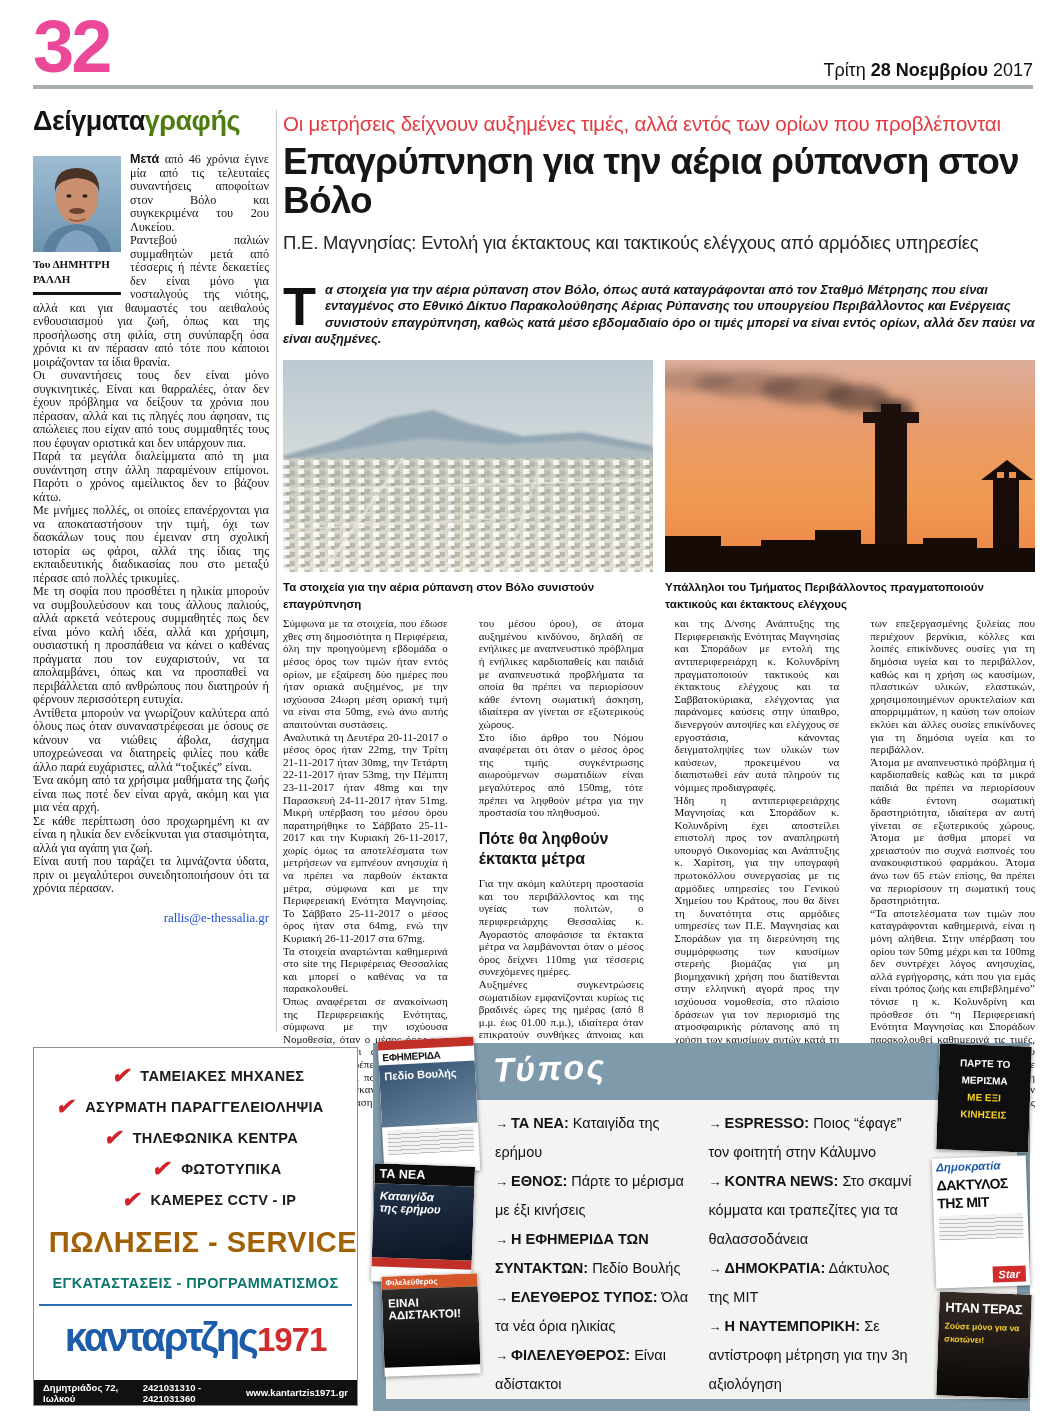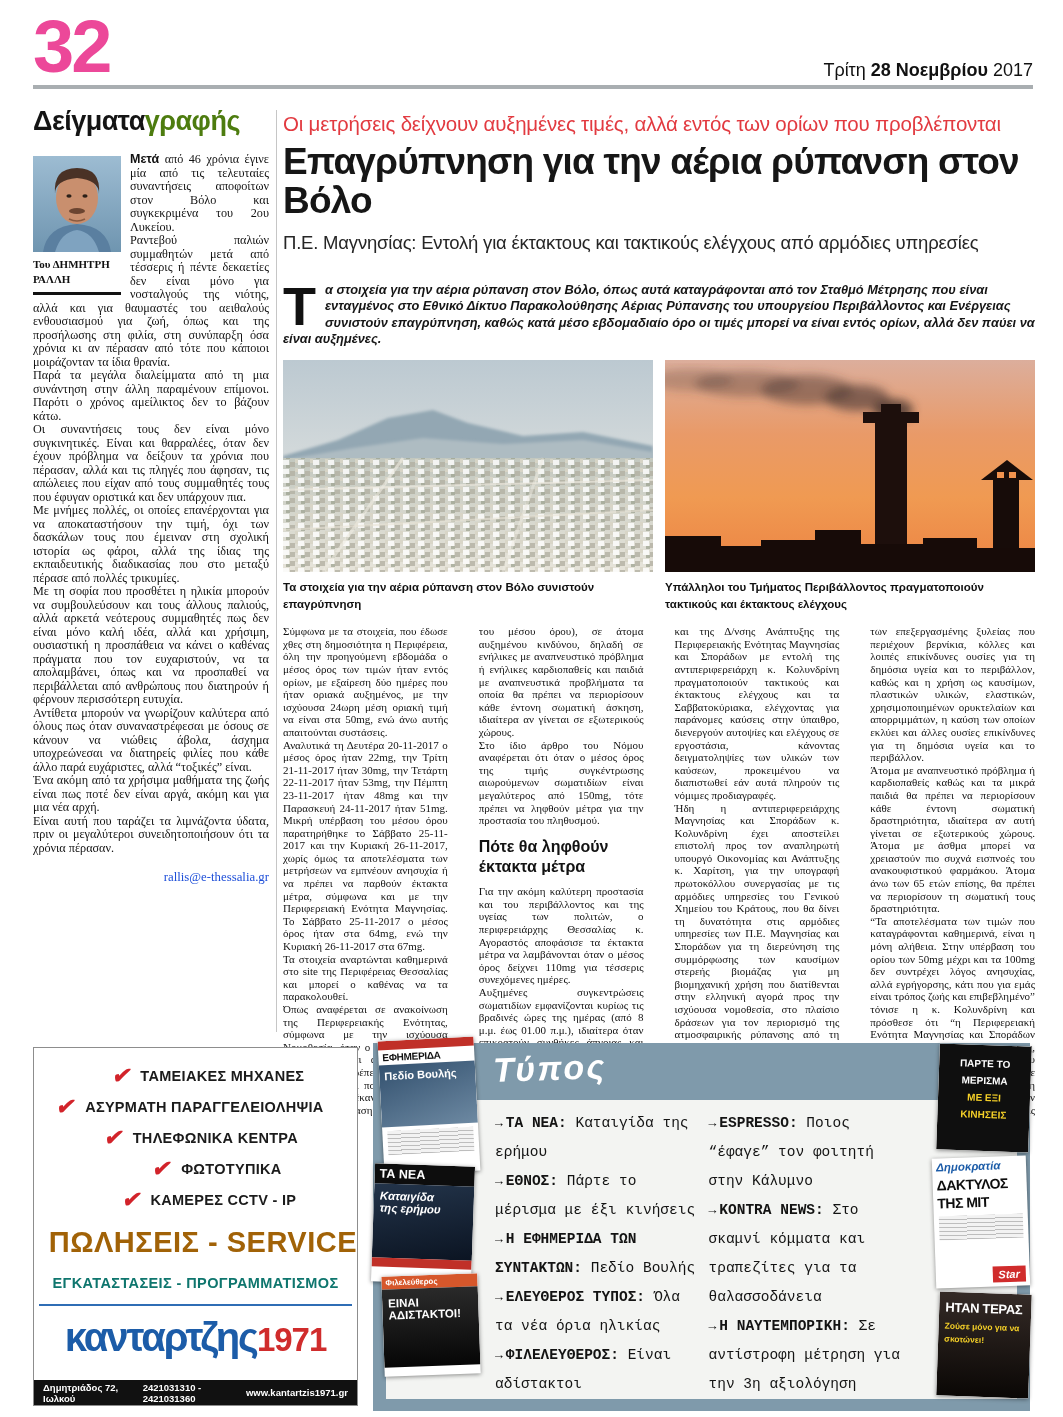--- a/index.html
+++ b/index.html
@@ -30,21 +30,21 @@
   .main { position:absolute; left:283px; top:106px; width:752px; }
   .kicker { color:#e23a40; font-size:20.5px; font-weight:400; margin:6px 0 7px; letter-spacing:-0.2px; }
   .headline { font-size:37px; font-weight:700; color:#161616; letter-spacing:-0.8px; line-height:1.05; margin-bottom:11px; }
   .subheadline { font-size:18.5px; font-weight:400; color:#262626; letter-spacing:-0.2px; margin-bottom:28px; }
   .lead { font-style:italic; font-weight:700; font-size:12.8px; line-height:16.5px; color:#161616; }
   .dropcap { float:left; font-style:normal; font-weight:800; font-size:54px; line-height:42px; margin:3px 9px 0 0; color:#111; }
   .figs { display:flex; gap:12px; margin-top:12px; }
   .fig { width:370px; }
   .photo-box { width:370px; height:212px; overflow:hidden; background:#ccc; }
   .caption { margin-top:7px; font-size:11.5px; font-weight:700; line-height:1.5; color:#111; }
-  .body-cols { display:flex; gap:31px; margin-top:12px; height:492px; overflow:hidden; }
+  .body-cols { display:flex; gap:31px; margin-top:4px; height:492px; overflow:hidden; }
   .bcol { flex:1; font-family:"Liberation Serif", serif; font-size:11px; line-height:12.6px; text-align:justify; color:#121212; }
   .bcol p { margin:0; }
   .bcol .subhead { font-family:"Liberation Sans", sans-serif; font-size:16px; font-weight:700; line-height:1.3; margin:10px 0 7px; text-align:left; }
 
   
   .ad { position:absolute; left:33px; top:1047px; width:325px; height:359px; border:1px solid #8d8d8d; background:#fff; }
   .ad-list { padding-top:17px; }
   .ad-row { display:flex; align-items:center; justify-content:center; gap:9px; margin-bottom:9px; font-weight:700; font-size:14.5px; letter-spacing:0.3px; color:#1b1b1b; }
   .check { color:#d2232a; font-size:22px; font-weight:900; line-height:1; transform:skewX(-12deg); }
   .ad-sales { text-align:right; font-size:29px; font-weight:800; letter-spacing:0.5px; color:#a16207; margin-top:15px; }
@@ -52,21 +52,21 @@
   .ad-rule { height:2px; background:#2f6db5; margin:13px 5px 0; }
   .ad-logo { text-align:center; margin-top:9px; white-space:nowrap; }
   .ad-logo .brand { color:#1c5ca8; font-size:40px; font-weight:800; letter-spacing:-2px; }
   .ad-logo .year { color:#d02c2c; font-size:33px; font-weight:800; letter-spacing:-1px; }
   .ad-footer { position:absolute; left:0; right:0; bottom:0; height:25px; background:#111; color:#fff; display:flex; align-items:center; justify-content:space-between; padding:0 9px; font-size:9.5px; font-weight:600; }
 
   
   .typos { position:absolute; left:373px; top:1043px; width:657px; height:368px; background:#7f9aab; }
   .typos-panel { position:absolute; left:13px; top:57px; right:13px; bottom:12px; background:#f3f4f2; }
   .typos-title { position:absolute; left:120px; top:6px; color:#fff; font-size:34px; font-weight:700; font-style:italic; letter-spacing:2px; transform:rotate(-2deg); }
-  .typos-cols { position:absolute; left:122px; top:66px; right:116px; bottom:16px; display:flex; gap:8px; overflow:hidden;font-family:Liberation Mono, monospace; }
+  .typos-cols { position:absolute; left:122px; top:66px; right:116px; bottom:16px; display:flex; gap:8px; overflow:hidden; }
   .typos-col { flex:1; font-size:14.5px; line-height:29px; color:#131313; }
   .typ-item { margin:0; }
   .typ-arrow { font-weight:700; font-size:13px; margin-right:3px; color:#111; }
   .typ-item b { font-weight:700; }
 
   .cover { position:absolute; background:#fff; box-shadow:0 1px 4px rgba(0,0,0,.45); overflow:hidden; }
   .cover .strip { height:9px; background:#c03028; }
   .cover .masthead { font-size:10px; font-weight:800; color:#111; padding:2px 4px; letter-spacing:-0.3px; }
   .cover .photo-blue { height:62px; background:linear-gradient(160deg,#33516f,#6d89a2); color:#fff; font-weight:700; font-size:11px; padding:5px 5px; }
   .cover .lines { height:24px; background:repeating-linear-gradient(#f2f2f2 0 3px,#bdbdbd 3px 4px); margin:4px 5px; }
@@ -118,26 +118,27 @@
           <ellipse cx="44" cy="55" rx="8" ry="3" fill="#6b4430"></ellipse>
           <path d="M36 63 Q44 67 52 63" stroke="#8a5a40" stroke-width="1.6" fill="none"></path>
         </svg>
         <div class="byline">
           <div>Του ΔΗΜΗΤΡΗ</div>
           <div>ΡΑΛΛΗ</div>
         </div>
       </div>
       <p><span class="leadword">Μετά</span><span> από 46 χρόνια έγινε μία από τις τελευταίες συναντήσεις αποφοίτων στον Βόλο και συγκεκριμένα του 2ου Λυκείου.</span></p>
       <p>Ραντεβού παλιών συμμαθητών μετά από τέσσερις ή πέντε δεκαετίες δεν είναι μόνο για νοσταλγούς της νιότης, αλλά και για θαυμαστές του αειθαλούς ενθουσιασμού για ζωή, όπως και της προσήλωσης στη φιλία, στη συνύπαρξη όσα χρόνια κι αν πέρασαν από τότε που κάποιοι μοιράζονταν τα ίδια θρανία.</p>
+      <p>Οι συναντήσεις τους δεν είναι μόνο συγκινητικές. Είναι και θαρραλέες, όταν δεν έχουν πρόβλημα να δείξουν τα χρόνια που πέρασαν, αλλά και τις πληγές που άφησαν, τις απώλειες που είχαν από τους συμμαθητές τους που έφυγαν οριστικά και δεν υπάρχουν πια.</p>
       <p>Παρά τα μεγάλα διαλείμματα από τη μια συνάντηση στην άλλη παραμένουν επίμονοι. Παρότι ο χρόνος αμείλικτος δεν το βάζουν κάτω.</p>
-      <p>Οι συναντήσεις τους δεν είναι μόνο συγκινητικές. Είναι και θαρραλέες, όταν δεν έχουν πρόβλημα να δείξουν τα χρόνια που πέρασαν, αλλά και τις πληγές που άφησαν, τις απώλειες που είχαν από τους συμμαθητές τους που έφυγαν οριστικά και δεν υπάρχουν πια.</p>
       <p>Με μνήμες πολλές, οι οποίες επανέρχονται για να αποκαταστήσουν την τιμή, όχι των δασκάλων τους που έμειναν στη σχολική ιστορία ως φάροι, αλλά της ίδιας της εκπαιδευτικής διαδικασίας που στο μεταξύ πέρασε από πολλές τρικυμίες.</p>
       <p>Με τη σοφία που προσθέτει η ηλικία μπορούν να συμβουλεύσουν και τους άλλους παλιούς, αλλά αρκετά νεότερους συμμαθητές πως δεν είναι μόνο καλή ιδέα, αλλά και χρήσιμη, ουσιαστική η προσπάθεια να κάνει ο καθένας πράγματα που τον ευχαριστούν, να τα απολαμβάνει, όπως και να προσπαθεί να περιβάλλεται από ανθρώπους που διατηρούν ή φέρνουν περισσότερη ευτυχία.</p>
       <p>Αντίθετα μπορούν να γνωρίζουν καλύτερα από όλους πως όταν συναναστρέφεσαι με όσους σε κάνουν να νιώθεις άβολα, άσχημα υποχρεώνεσαι να διατηρείς φιλίες που κάθε άλλο παρά ευχάριστες, αλλά “τοξικές” είναι.</p>
       <p>Ένα ακόμη από τα χρήσιμα μαθήματα της ζωής είναι πως ποτέ δεν είναι αργά, ακόμη και για μια νέα αρχή.</p>
+      <p>Σε κάθε περίπτωση όσο προχωρημένη κι αν είναι η ηλικία δεν ενδείκνυται για στασιμότητα, αλλά για αγάπη για ζωή.</p>
       <p>Είναι αυτή που ταράζει τα λιμνάζοντα ύδατα, πριν οι μεγαλύτεροι συνειδητοποιήσουν ότι τα χρόνια πέρασαν.</p>
       <div class="email">rallis@e-thessalia.gr</div>
     </div>
   </div>
 
   <div class="main">
     <div class="kicker">Οι μετρήσεις δείχνουν αυξημένες τιμές, αλλά εντός των ορίων που προβλέπονται</div>
     <div class="headline">Επαγρύπνηση για την αέρια ρύπανση στον Βόλο</div>
     <div class="subheadline">Π.Ε. Μαγνησίας: Εντολή για έκτακτους και τακτικούς ελέγχους από αρμόδιες υπηρεσίες</div>
     <div class="lead">
@@ -290,20 +291,21 @@
       <div class="typos-col">
         <p class="typ-item"><span class="typ-arrow">→</span><b>ΤΑ ΝΕΑ:</b> <span>Καταιγίδα της ερήμου</span></p>
         <p class="typ-item"><span class="typ-arrow">→</span><b>ΕΘΝΟΣ:</b> <span>Πάρτε το μέρισμα με έξι κινήσεις</span></p>
         <p class="typ-item"><span class="typ-arrow">→</span><b>Η ΕΦΗΜΕΡΙΔΑ ΤΩΝ ΣΥΝΤΑΚΤΩΝ:</b> <span>Πεδίο Βουλής</span></p>
         <p class="typ-item"><span class="typ-arrow">→</span><b>ΕΛΕΥΘΕΡΟΣ ΤΥΠΟΣ:</b> <span>Όλα τα νέα όρια ηλικίας</span></p>
         <p class="typ-item"><span class="typ-arrow">→</span><b>ΦΙΛΕΛΕΥΘΕΡΟΣ:</b> <span>Είναι αδίστακτοι</span></p>
       </div>
       <div class="typos-col">
         <p class="typ-item"><span class="typ-arrow">→</span><b>ESPRESSO:</b> <span>Ποιος “έφαγε” τον φοιτητή στην Κάλυμνο</span></p>
         <p class="typ-item"><span class="typ-arrow">→</span><b>KONTRA NEWS:</b> <span>Στο σκαμνί κόμματα και τραπεζίτες για τα θαλασσοδάνεια</span></p>
+        <p class="typ-item"><span class="typ-arrow">→</span><b>ΔΗΜΟΚΡΑΤΙΑ:</b> <span>Δάκτυλος της ΜΙΤ</span></p>
         <p class="typ-item"><span class="typ-arrow">→</span><b>Η ΝΑΥΤΕΜΠΟΡΙΚΗ:</b> <span>Σε αντίστροφη μέτρηση για την 3η αξιολόγηση</span></p>
       </div>
     </div>
 
     <div class="cover" style="left:8px; top:-4px; width:96px; height:134px; transform:rotate(-3deg);">
       <div class="strip"></div>
       <div class="masthead">ΕΦΗΜΕΡΙΔΑ</div>
       <div class="photo-blue">Πεδίο Βουλής</div>
       <div class="lines"></div>
     </div>

